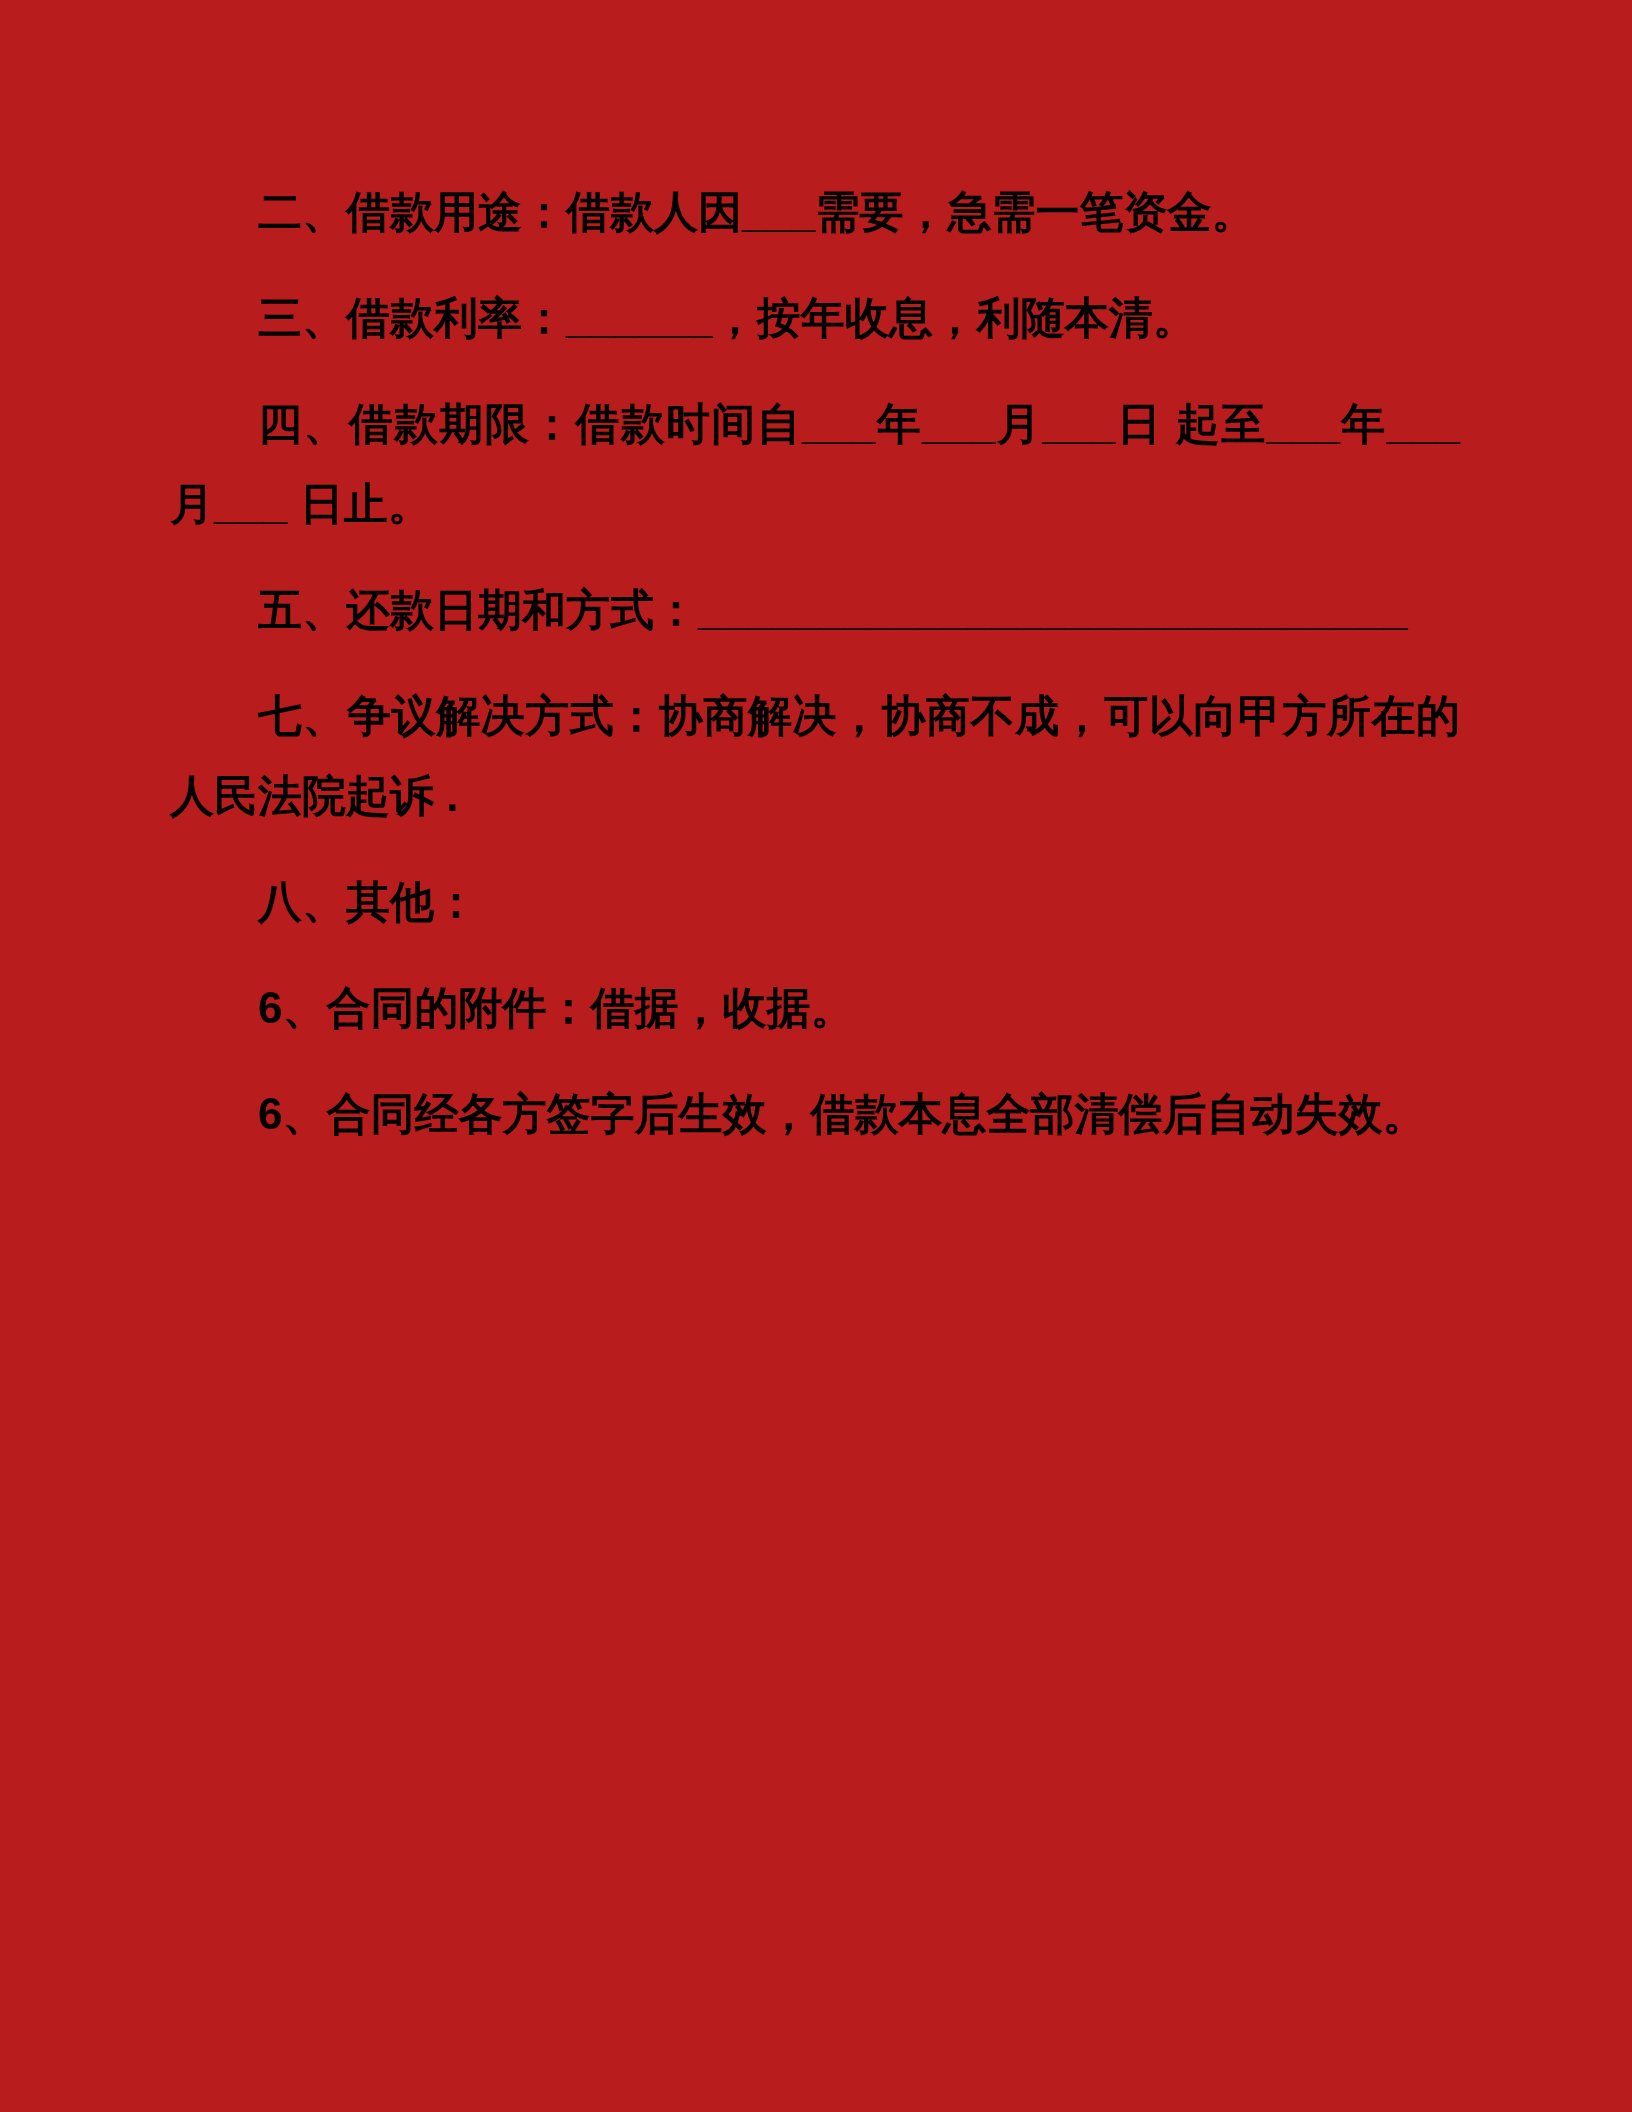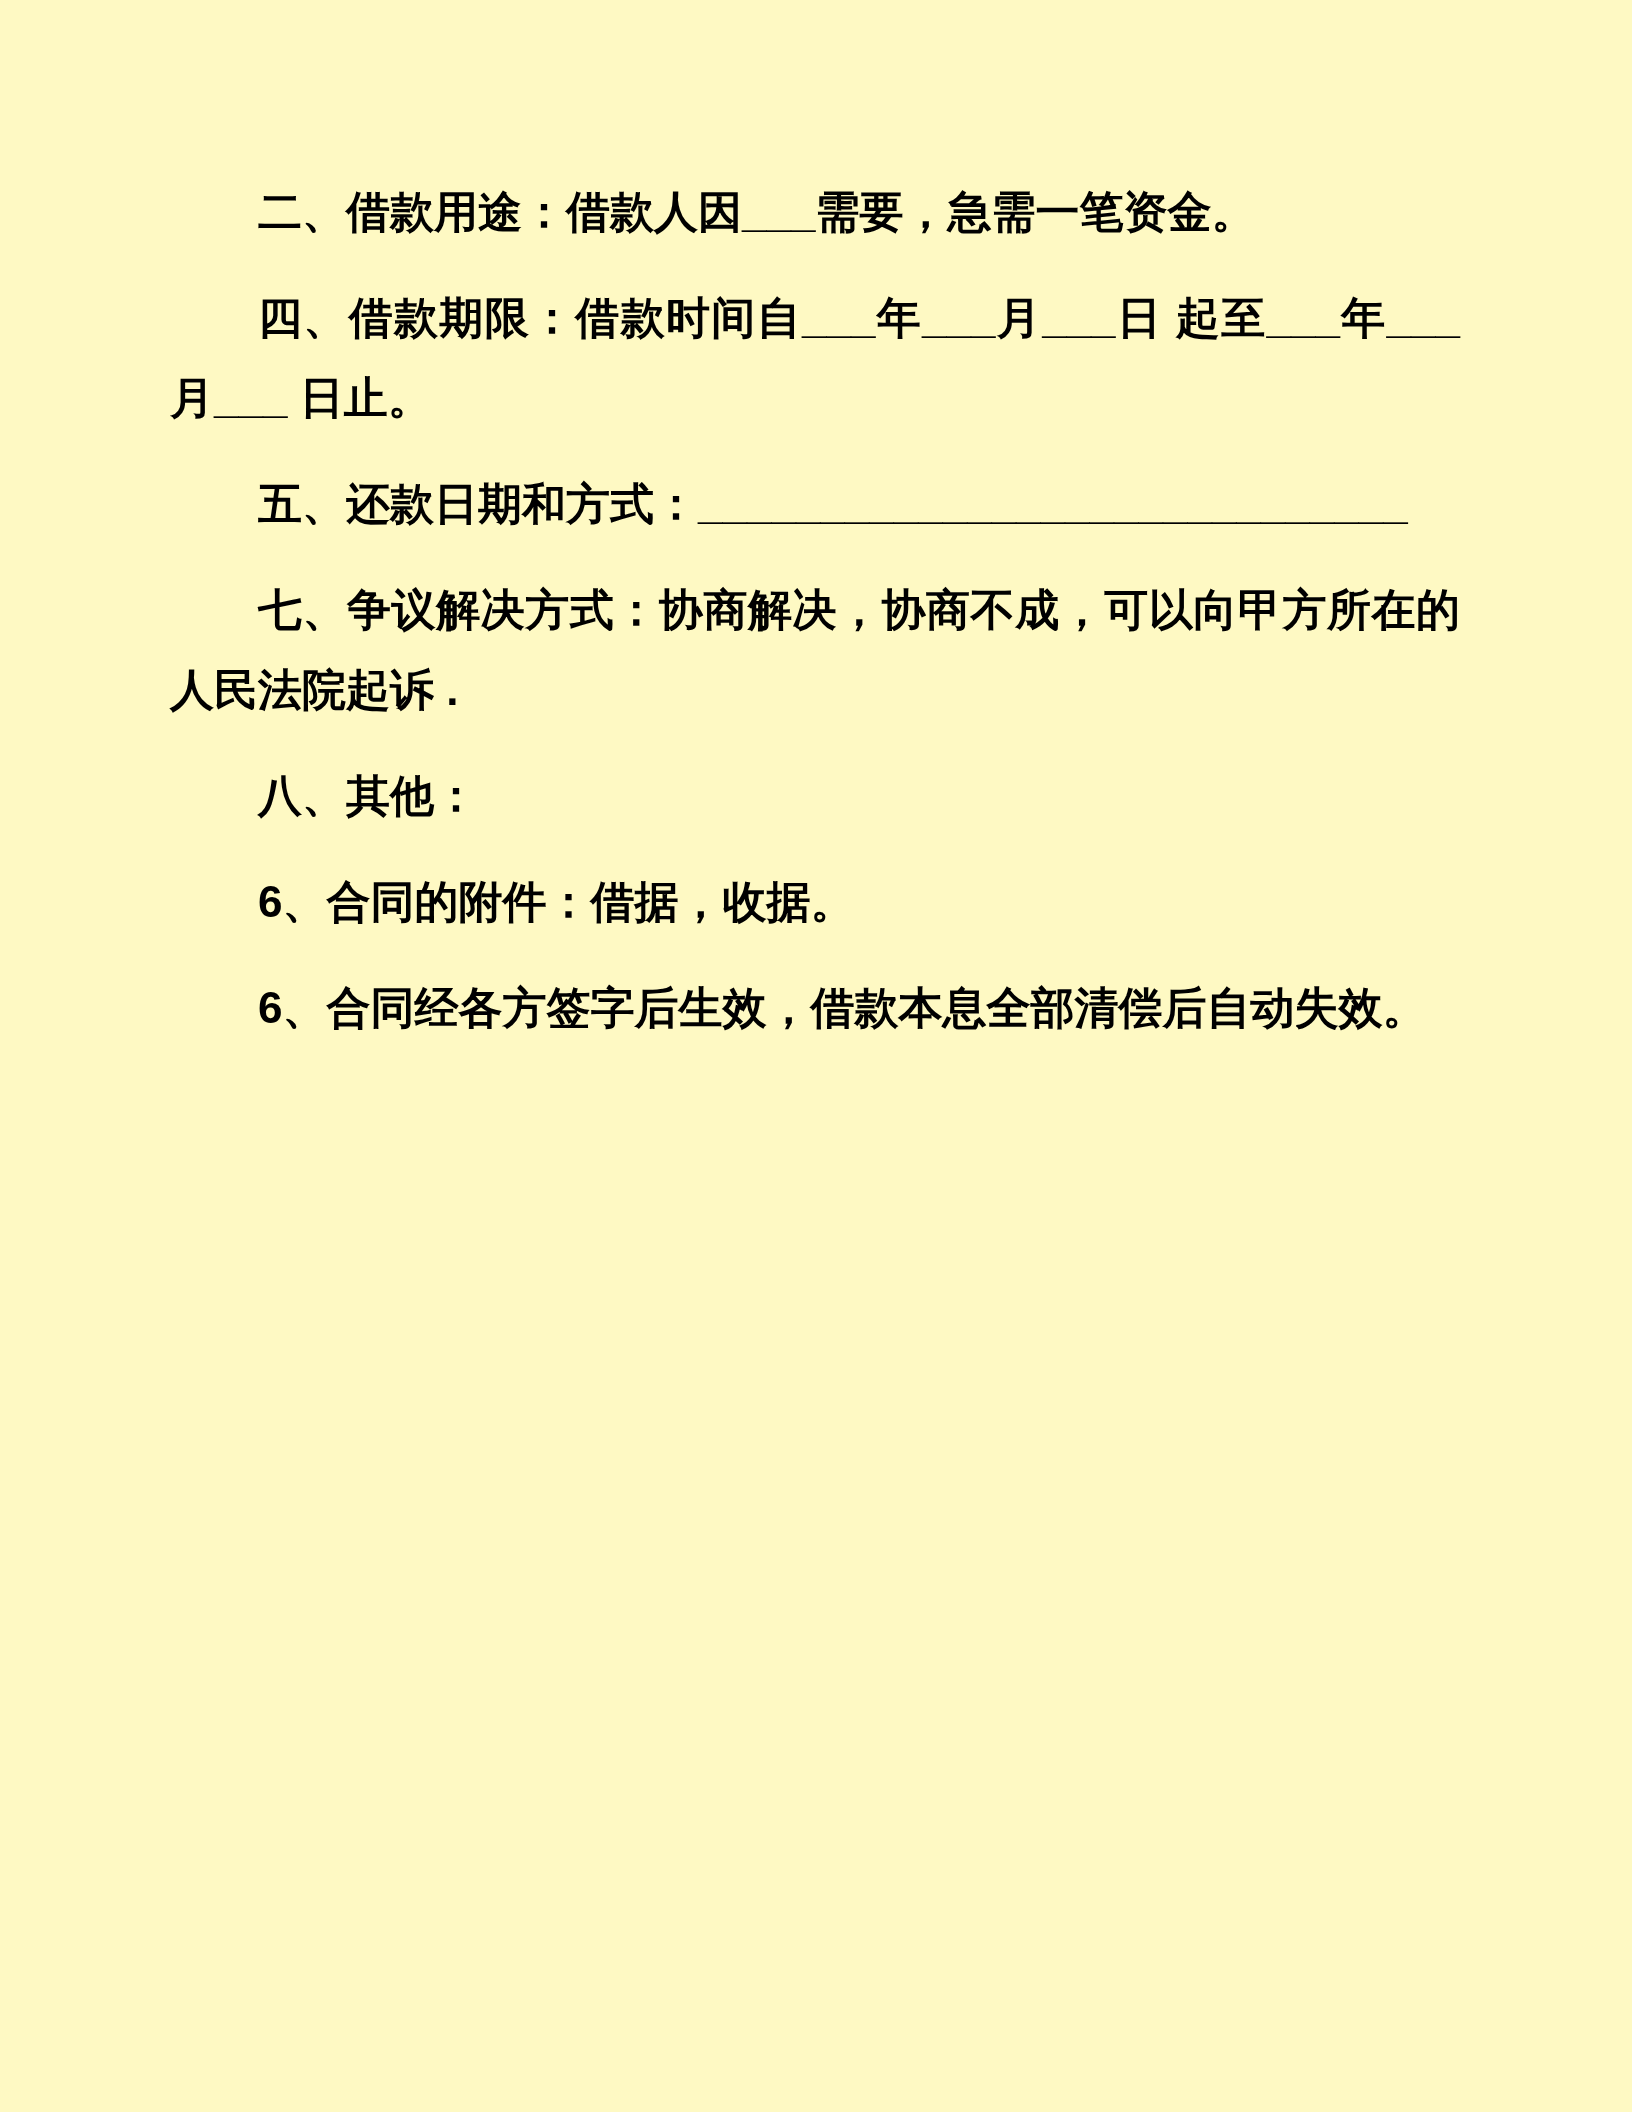--- a/index.html
+++ b/index.html
@@ -4,21 +4,21 @@
 <style>
   html, body {
     margin: 0;
     padding: 0;
     background: #ffffff;
   }
   .page {
     position: relative;
     width: 1632px;
     height: 2112px;
-    background: #fef9c3;
+    background: #b91c1c;
     box-sizing: border-box;
     padding: 172px 172px 0 170px;
     overflow: hidden;
   }
   .doc-body {
     font-family: "Liberation Sans", "DejaVu Sans", sans-serif;
     font-weight: 700;
     font-size: 44px;
     line-height: 80px;
     color: #000000;
@@ -32,20 +32,21 @@
   .doc-body p.clause:last-child {
     margin-bottom: 0;
   }
 </style>
 </head>
 <body>
 
 <div class="page">
   <div class="doc-body">
     <p class="clause">二、借款用途：借款人因___需要，急需一笔资金。</p>
+    <p class="clause">三、借款利率：______，按年收息，利随本清。</p>
     <p class="clause">四、借款期限：借款时间自___年___月___日 起至___年___月___ 日止。</p>
     <p class="clause">五、还款日期和方式：_____________________________</p>
     <p class="clause">七、争议解决方式：协商解决，协商不成，可以向甲方所在的人民法院起诉 .</p>
     <p class="clause">八、其他：</p>
     <p class="clause">6、合同的附件：借据，收据。</p>
     <p class="clause">6、合同经各方签字后生效，借款本息全部清偿后自动失效。</p>
   </div>
 </div>
 
 </body></html>

